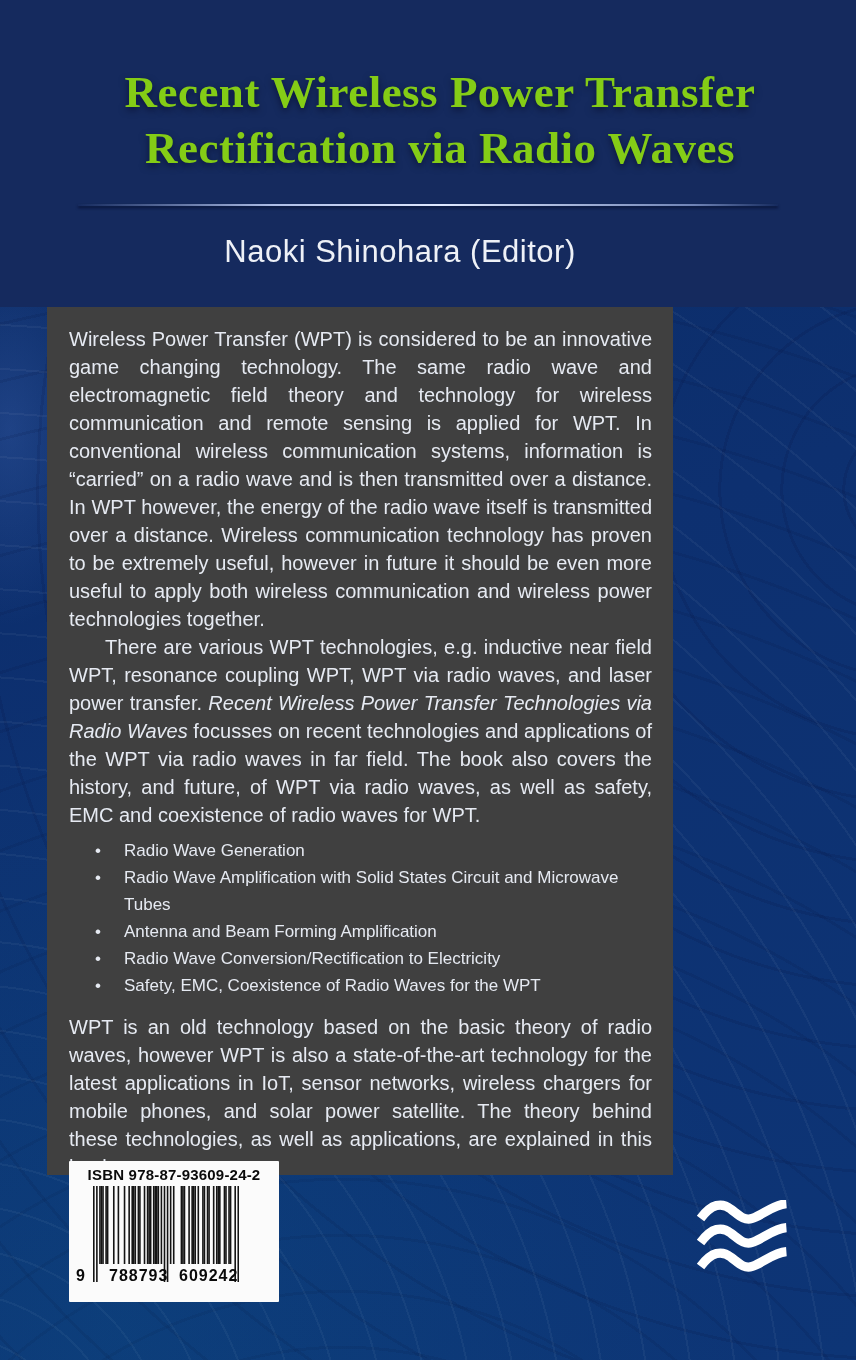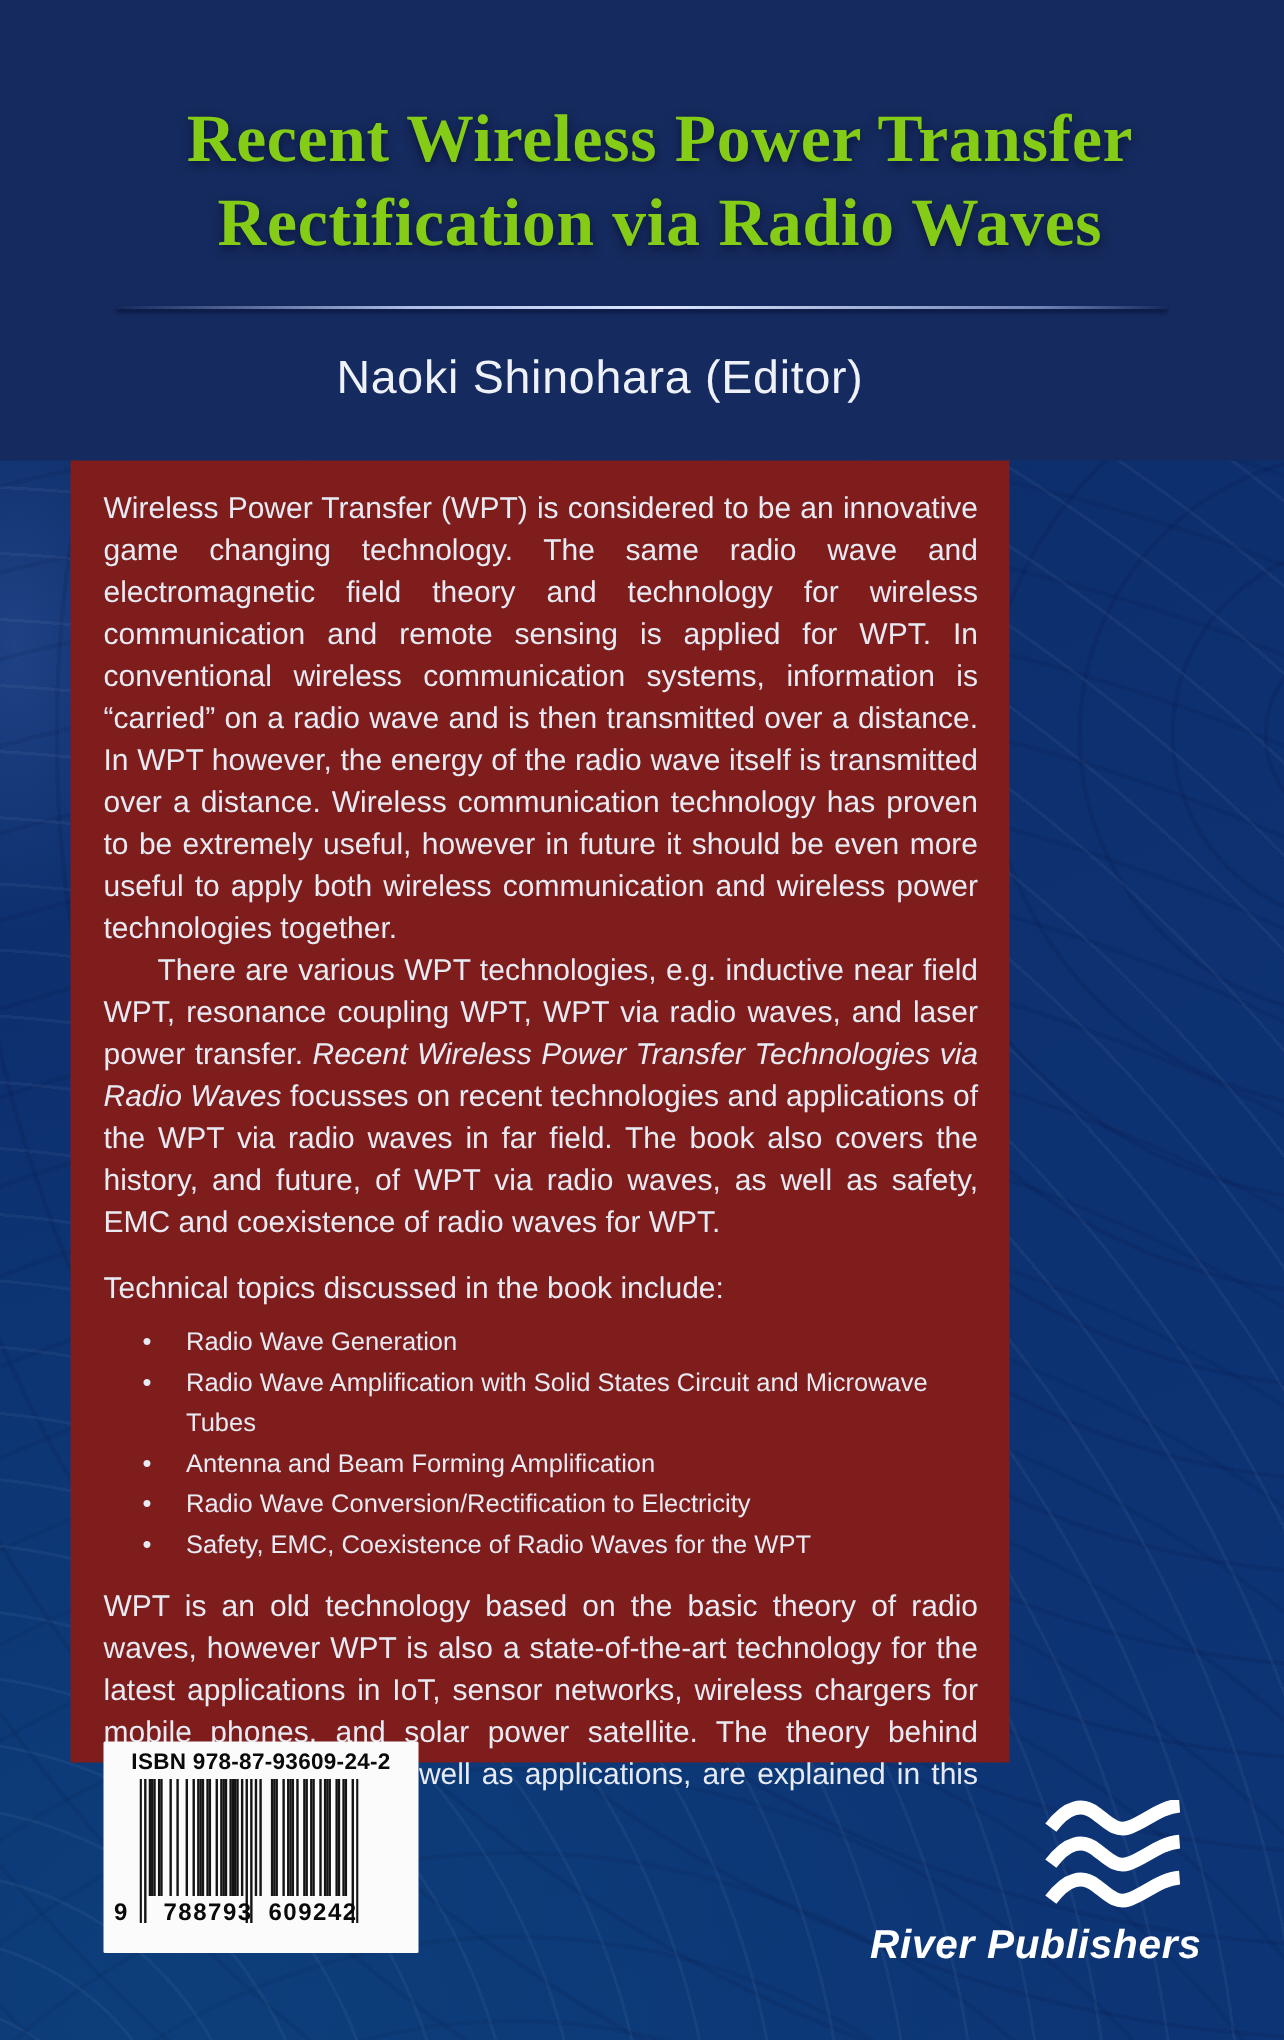--- a/index.html
+++ b/index.html
@@ -9,21 +9,21 @@
     background-color:#0d3070;
     background-image:
       radial-gradient(circle at 14% 98%, rgba(10,140,170,0.12), transparent 42%),
       repeating-radial-gradient(circle at -6% 108%, rgba(255,255,255,0.045) 0 2px, transparent 2px 44px),
       repeating-radial-gradient(circle at 40% 128%, rgba(0,10,50,0.10) 0 3px, transparent 3px 56px),
       repeating-radial-gradient(circle at 106% 36%, rgba(0,0,40,0.10) 0 3px, transparent 3px 62px),
       radial-gradient(140px 280px at 10px 430px, rgba(70,110,190,0.32), transparent 70%),
       linear-gradient(160deg, #0b2a63 0%, #0d3070 45%, #0d3576 100%);
   }
   .band{position:absolute;left:0;top:0;width:856px;height:307px;background:#152a5e;}
-  .panel{position:absolute;left:47px;top:307px;width:626px;height:868px;background:#7f1d1d;
+  .panel{position:absolute;left:47px;top:307px;width:626px;height:868px;background:#404040;
          box-sizing:border-box;padding:18px 21px 0 22px;}
   h1{margin:12px;position:absolute;top:52px;left:0;width:856px;text-align:center;
      font-family:"Liberation Serif", serif;font-weight:bold;color:#84cc16;
      font-size:45px;line-height:56px;letter-spacing:0.5px;
      text-shadow:0 3px 7px rgba(0,0,25,0.5);}
   h1 span{display:block;}
   .divider{position:absolute;top:204px;left:78px;width:700px;height:2px;
      background:linear-gradient(90deg, rgba(190,210,255,0) 0%, rgba(200,215,255,0.85) 28%,
                 #dde7ff 52%, rgba(185,205,255,0.55) 88%, rgba(185,205,255,0) 100%);
      box-shadow:0 2px 3px rgba(0,5,35,0.7);}
@@ -61,21 +61,20 @@
 </head>
 <body>
 
 <div>
 
   <div class="band"></div>
 
   <div class="panel">
     <p class="just">Wireless Power Transfer (WPT) is considered to be an innovative game changing technology. The same radio wave and electromagnetic field theory and technology for wireless communication and remote sensing is applied for WPT. In conventional wireless communication systems, information is “carried” on a radio wave and is then transmitted over a distance. In WPT however, the energy of the radio wave itself is transmitted over a distance. Wireless communication technology has proven to be extremely useful, however in future it should be even more useful to apply both wireless communication and wireless power technologies together.</p>
     <p class="just indent"><span>There are various WPT technologies, e.g. inductive near field WPT, resonance coupling WPT, WPT via radio waves, and laser power transfer. </span><em>Recent Wireless Power Transfer Technologies via Radio Waves</em><span> focusses on recent technologies and applications of the WPT via radio waves in far field. The book also covers the history, and future, of WPT via radio waves, as well as safety, EMC and coexistence of radio waves for WPT.</span></p>
-    <p class="topics-heading">Technical topics discussed in the book include:</p>
     <ul class="topics">
       <li>Radio Wave Generation</li>
       <li>Radio Wave Amplification with Solid States Circuit and Microwave Tubes</li>
       <li>Antenna and Beam Forming Amplification</li>
       <li>Radio Wave Conversion/Rectification to Electricity</li>
       <li>Safety, EMC, Coexistence of Radio Waves for the WPT</li>
     </ul>
     <p class="just p3">WPT is an old technology based on the basic theory of radio waves, however WPT is also a state-of-the-art technology for the latest applications in IoT, sensor networks, wireless chargers for mobile phones, and solar power satellite. The theory behind these technologies, as well as applications, are explained in this book.</p>
   </div>
 
@@ -147,16 +146,15 @@
       <span class="g2">609242</span>
     </div>
   </div>
 
   <div class="publisher">
     <svg class="waves" viewBox="0 0 100 78" xmlns="http://www.w3.org/2000/svg">
       <path d="M4,20 C16,4 27,2 37,10 C45,16 51,23 60,20 C72,16 83,5 97,4"></path>
       <path d="M4,46 C16,30 27,28 37,36 C45,42 51,49 60,46 C72,42 83,31 97,30"></path>
       <path d="M4,72 C16,56 27,54 37,62 C45,68 51,75 60,72 C72,68 83,57 97,56"></path>
     </svg>
-    <div class="pub-name">River Publishers</div>
   </div>
 
 </div>
 
 </body></html>

